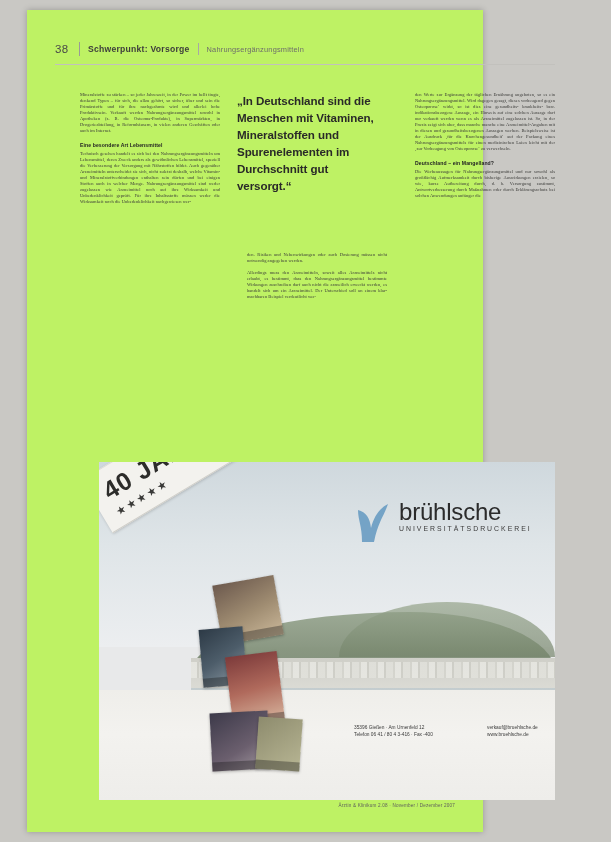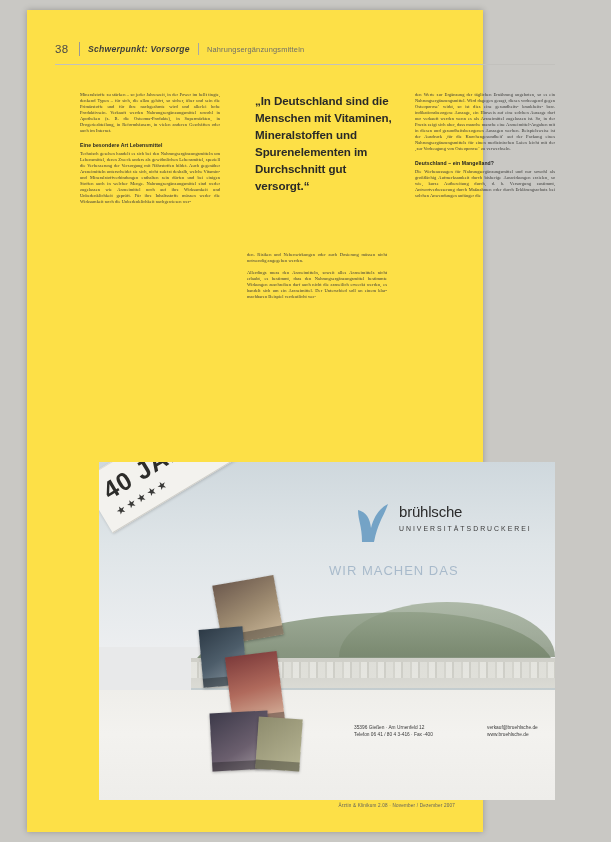--- a/index.html
+++ b/index.html
@@ -4,39 +4,39 @@
 <style>
   html,body{margin:0;padding:0;}
   body{
     width:611px;height:842px;
     background:#c9c8c4;
     font-family:"Liberation Serif", serif;
     overflow:hidden;
   }
   .page{
     position:absolute;left:27px;top:10px;width:456px;height:822px;
-    background:#fde047;
+    background:#bef264;
     box-shadow:0 0 6px rgba(0,0,0,.25);
   }
   
   .runhead{
     position:absolute;left:28px;top:28px;width:500px;height:22px;
     display:flex;align-items:center;
   }
   .folio{
     font-family:"Liberation Sans", sans-serif;
     font-size:11.5px;color:#4a4a48;letter-spacing:.3px;
     width:22px;
   }
   .rh-rule{
     width:1px;height:14px;background:#9a9a97;margin:0 8px 0 2px;
   }
   .rh-main{
     font-family:"Liberation Sans", sans-serif;
-    font-size:8.6px;font-weight:bold;color:#3e3e3c;letter-spacing:.25px;font-style:italic;
+    font-size:8.6px;font-weight:bold;color:#3e3e3c;letter-spacing:.25px;
   }
   .rh-rule2{
     width:1px;height:12px;background:#a8a8a5;margin:0 8px;
   }
   .rh-sub{
     font-family:"Liberation Sans", sans-serif;
     font-size:7.4px;color:#6d6d6a;letter-spacing:.2px;
   }
   .head-line{
     position:absolute;left:28px;top:54px;width:500px;height:1px;background:#c2c1bd;
@@ -62,21 +62,21 @@
     letter-spacing:.05px;
     -webkit-hyphens:auto;hyphens:auto;
   }
   .subhead{
     font-family:"Liberation Sans", sans-serif;
     font-size:5.1px;font-weight:bold;color:#222;
     margin:8px 0 3px 0;letter-spacing:.1px;
   }
   
   .quote{
-    position:absolute;left:175px;top:0;width:146px;
+    position:absolute;left:157px;top:0;width:146px;
     font-family:"Liberation Sans", sans-serif;
     font-size:11.6px;font-weight:bold;color:#2a2a28;
     line-height:17px;letter-spacing:-.1px;
   }
   .col2 .after-quote{margin-top:0;}
 
   
   .ad{
     position:absolute;left:72px;top:452px;width:456px;height:338px;
     background:#e8e9ea;
@@ -115,21 +115,21 @@
     position:absolute;left:92px;top:226px;width:364px;height:18px;
     background:linear-gradient(180deg,#b9c6cc,#cdd7db);opacity:.7;
   }
 
   
   .ad-logo{
     position:absolute;left:300px;top:40px;width:150px;
   }
   .ad-logo-name{
     font-family:"Liberation Sans", sans-serif;
-    font-size:15px;color:#2b2b2b;letter-spacing:-.2px;font-weight:normal;
+    font-size:24px;color:#2b2b2b;letter-spacing:-.2px;font-weight:normal;
     line-height:20px;
   }
   .ad-logo-sub{
     font-family:"Liberation Sans", sans-serif;
     font-size:6.9px;color:#3a3a3a;letter-spacing:2.0px;margin-top:3px;
   }
   .ad-mark{
     position:absolute;left:255px;top:36px;width:38px;height:46px;
   }
   .ad-claim{
@@ -241,21 +241,20 @@
     <div class="ad-mark">
       <svg width="38" height="46" viewBox="0 0 38 46">
         <path d="M8 44 C8 28 4 22 4 12 C12 14 16 20 17 30 C20 18 26 10 34 6 C30 18 24 24 20 44 Z" fill="#6f9fc4" opacity="0.95"></path>
       </svg>
     </div>
     <div class="ad-logo">
       <div class="ad-logo-name">brühlsche</div>
       <div class="ad-logo-sub">UNIVERSITÄTSDRUCKEREI</div>
     </div>
 
-    <div class="ad-claim">WIR MACHEN DAS</div>
 
     <div class="ad-contact" style="white-space:pre-line">35396 Gießen · Am Urnenfeld 12
 Telefon 06 41 / 80 4 3-416 · Fax -400</div>
     <div class="ad-contact2" style="white-space:pre-line">verkauf@bruehlsche.de
 www.bruehlsche.de</div>
 
     <div class="samples">
       <div class="smp smp1">
           <div class="smp-bar"></div>
         </div>

